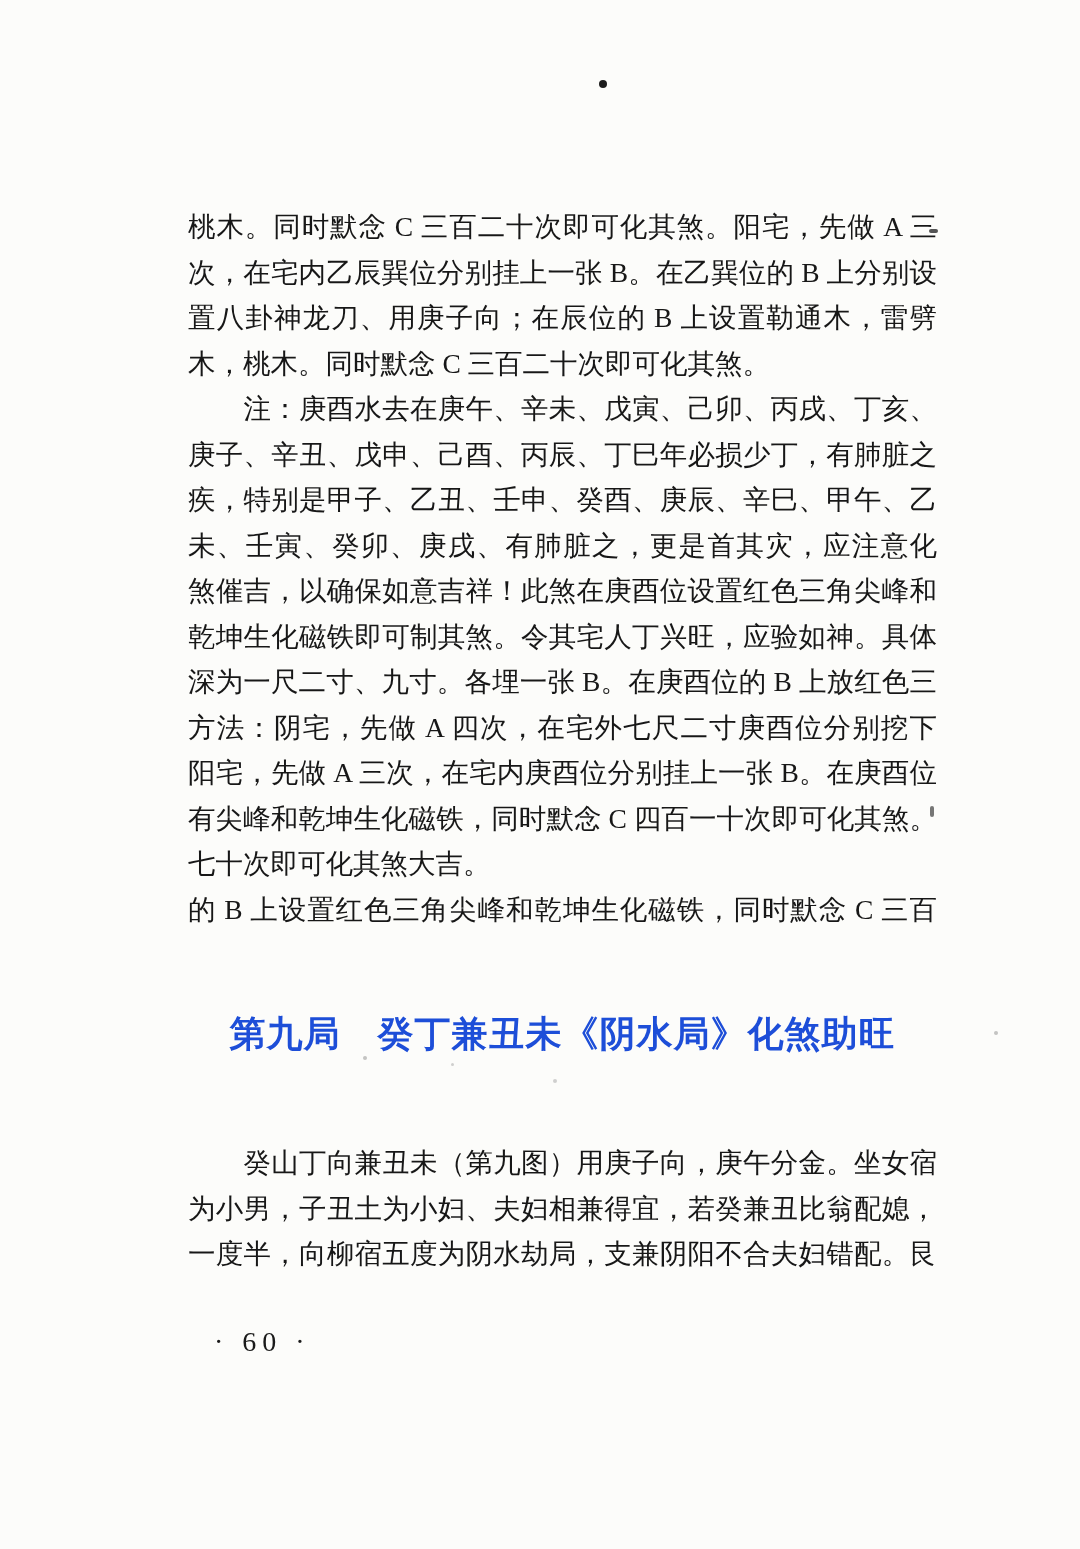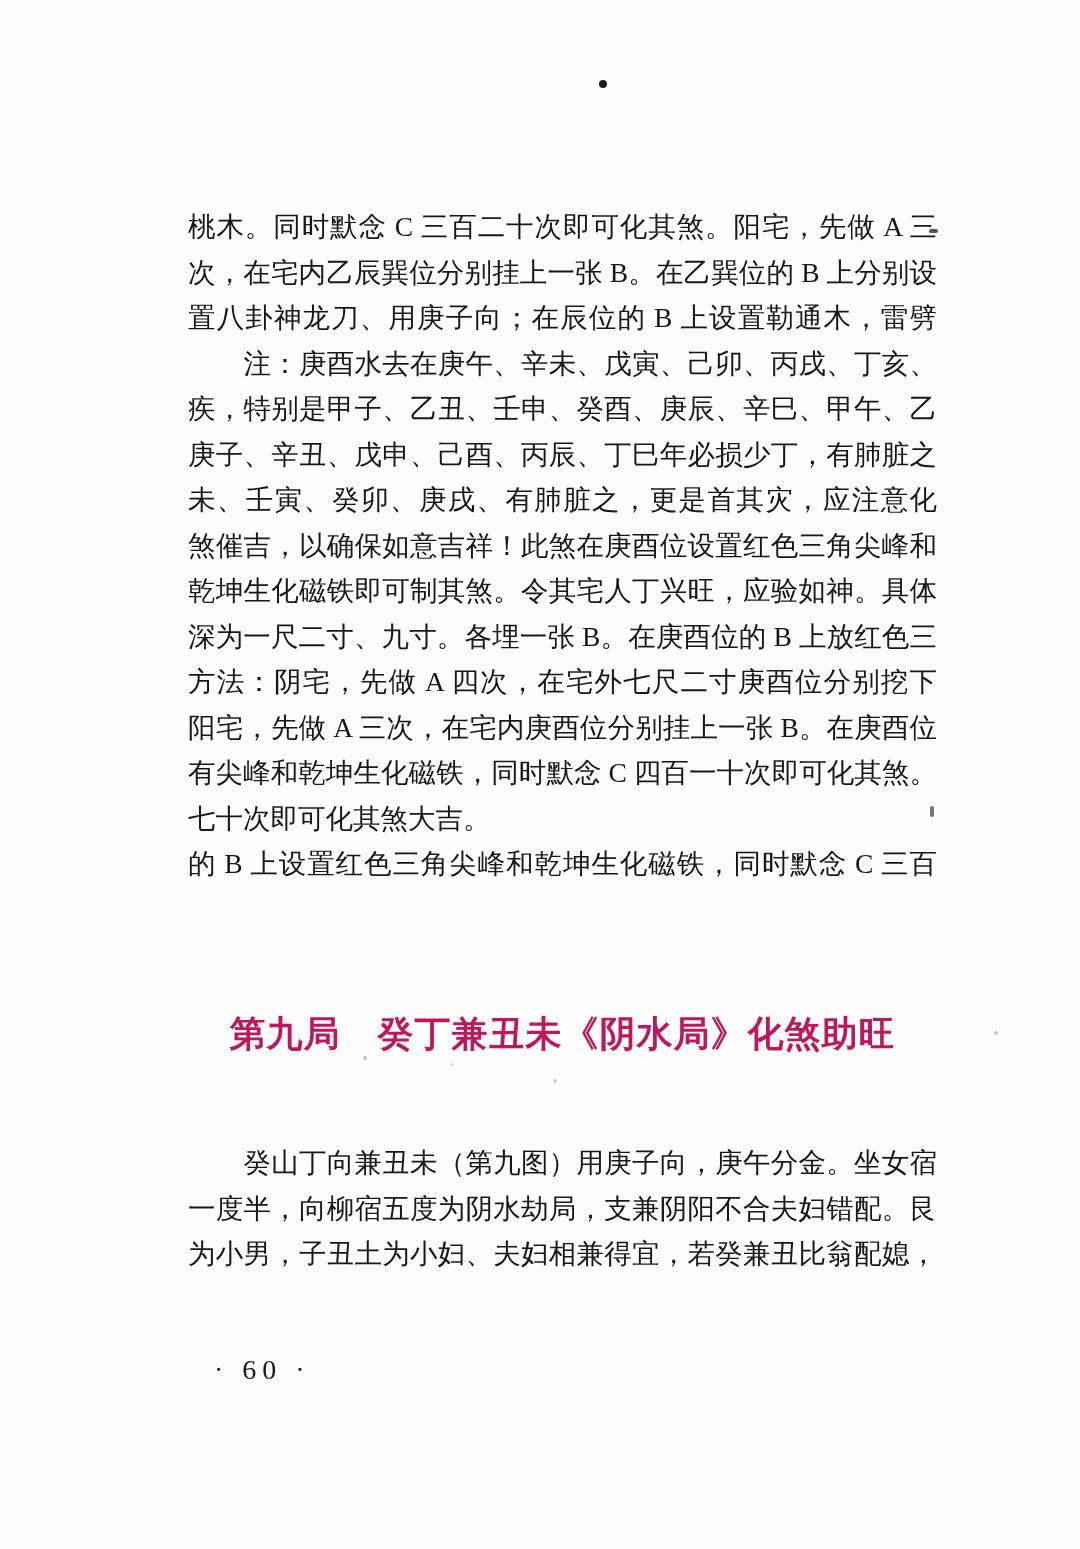--- a/index.html
+++ b/index.html
@@ -39,30 +39,29 @@
     left: 188px;
     width: 749px;
     top: 1006px;
     height: 56px;
     line-height: 56px;
     text-align: center;
     font-family: "DejaVu Sans", "Liberation Sans", sans-serif;
     font-weight: 700;
     font-size: 36px;
     letter-spacing: 1px;
-    color: #be185d;
+    color: #1d4ed8;
   }
   .page-number {
     position: absolute;
     left: 214px;
     top: 1326px;
     font-size: 28px;
     letter-spacing: 6px;
     color: #1a1a1a;
-    margin-top: 28px;
   }
   
   .speck {
     position: absolute;
     background: #1c1c1c;
     border-radius: 50%;
   }
   #speck-1 { left: 599px; top: 80px;  width: 8px; height: 8px; }
   #speck-2 { left: 929px; top: 229px; width: 9px; height: 4px; border-radius: 2px; opacity: .75; }
   #speck-3 { left: 930px; top: 806px; width: 4px; height: 11px; border-radius: 2px; opacity: .6; }
@@ -82,42 +81,43 @@
   <div class="speck" id="speck-4"></div>
   <div class="speck" id="speck-5"></div>
   <div class="speck" id="speck-6"></div>
   <div class="speck" id="speck-7"></div>
 
   <div class="textblock" id="text-top">
     <div>
         <div class="line">桃木。同时默念 C 三百二十次即可化其煞。阳宅，先做 A 三</div>
         <div class="line">次，在宅内乙辰巽位分别挂上一张 B。在乙巽位的 B 上分别设</div>
         <div class="line">置八卦神龙刀、用庚子向；在辰位的 B 上设置勒通木，雷劈</div>
+        <div class="line short">木，桃木。同时默念 C 三百二十次即可化其煞。</div>
       </div>
     <div>
         <div class="line">　　注：庚酉水去在庚午、辛未、戊寅、己卯、丙戌、丁亥、</div>
+        <div class="line">庚子、辛丑、戊申、己酉、丙辰、丁巳年必损少丁，有肺脏之</div>
         <div class="line">疾，特别是甲子、乙丑、壬申、癸酉、庚辰、辛巳、甲午、乙</div>
-        <div class="line">庚子、辛丑、戊申、己酉、丙辰、丁巳年必损少丁，有肺脏之</div>
         <div class="line">未、壬寅、癸卯、庚戌、有肺脏之，更是首其灾，应注意化</div>
         <div class="line">煞催吉，以确保如意吉祥！此煞在庚酉位设置红色三角尖峰和</div>
         <div class="line">乾坤生化磁铁即可制其煞。令其宅人丁兴旺，应验如神。具体</div>
         <div class="line">深为一尺二寸、九寸。各埋一张 B。在庚酉位的 B 上放红色三</div>
         <div class="line">方法：阴宅，先做 A 四次，在宅外七尺二寸庚酉位分别挖下</div>
         <div class="line">阳宅，先做 A 三次，在宅内庚酉位分别挂上一张 B。在庚酉位</div>
         <div class="line">有尖峰和乾坤生化磁铁，同时默念 C 四百一十次即可化其煞。</div>
         <div class="line short">七十次即可化其煞大吉。</div>
         <div class="line">的 B 上设置红色三角尖峰和乾坤生化磁铁，同时默念 C 三百</div>
       </div>
   </div>
 
   <div class="heading">第九局　癸丁兼丑未《阴水局》化煞助旺</div>
 
   <div class="textblock" id="text-bottom">
     <div>
         <div class="line">　　癸山丁向兼丑未（第九图）用庚子向，庚午分金。坐女宿</div>
+        <div class="line">为小男，子丑土为小妇、夫妇相兼得宜，若癸兼丑比翁配媳，</div>
         <div class="line">一度半，向柳宿五度为阴水劫局，支兼阴阳不合夫妇错配。艮</div>
-        <div class="line">为小男，子丑土为小妇、夫妇相兼得宜，若癸兼丑比翁配媳，</div>
       </div>
   </div>
 
   <div class="page-number">· 60 ·</div>
 
 </div>
 
 </body></html>

